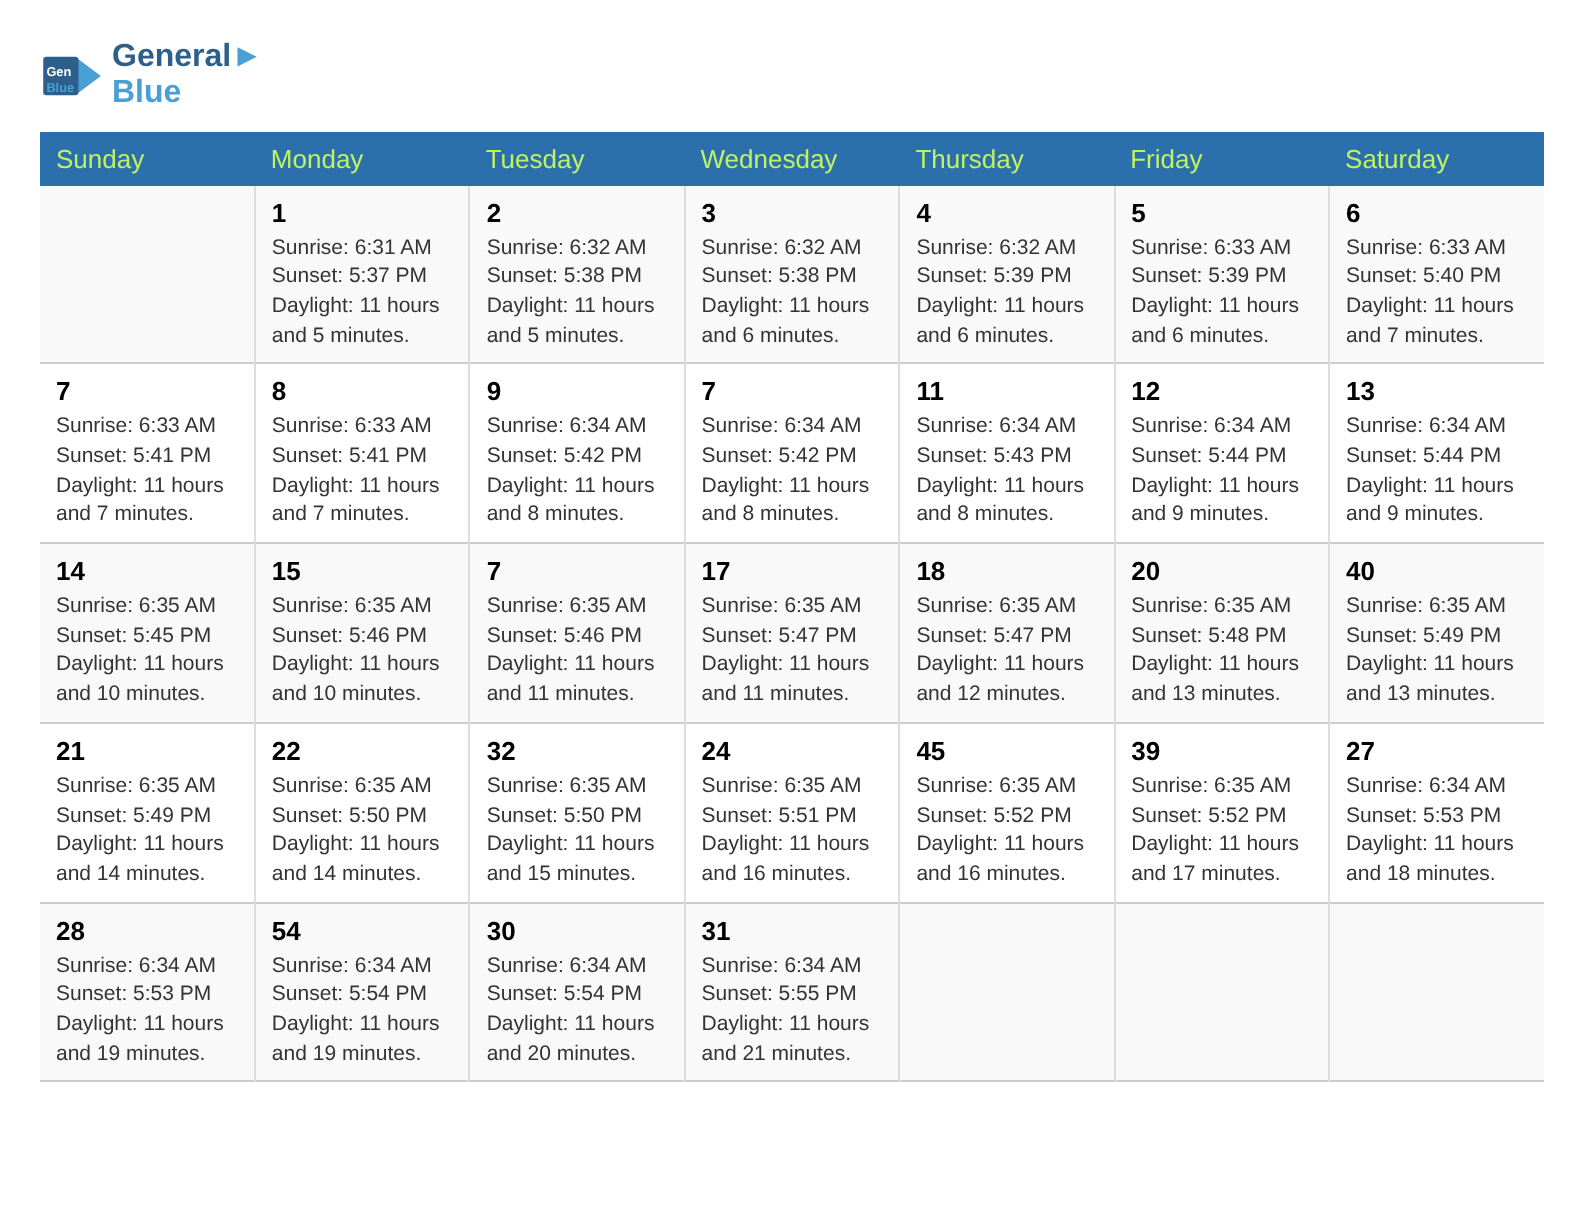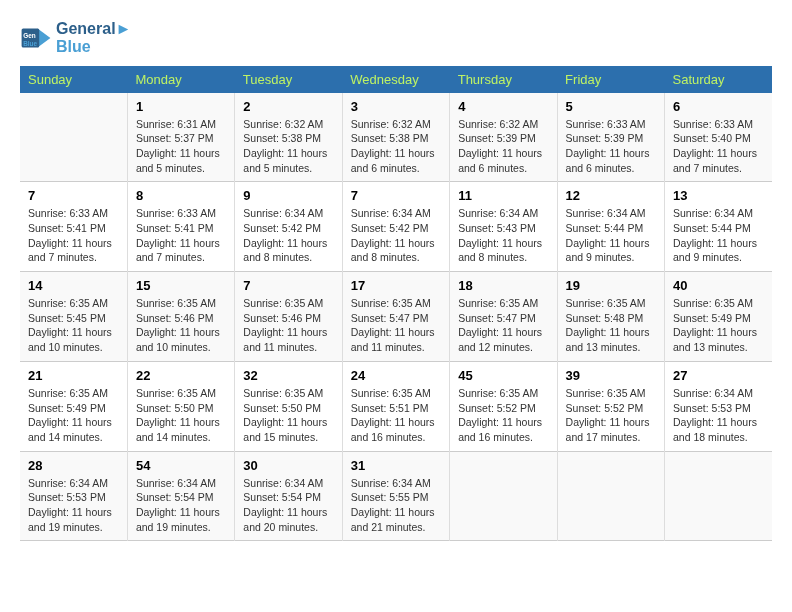--- a/index.html
+++ b/index.html
@@ -242,21 +242,21 @@
 and 11 minutes.</div>
         </td>
         <td>
           <div class="day-number">18</div>
           <div class="day-info" style="white-space: pre-line;">Sunrise: 6:35 AM
 Sunset: 5:47 PM
 Daylight: 11 hours
 and 12 minutes.</div>
         </td>
         <td>
-          <div class="day-number">19</div>
+          <div class="day-number">20</div>
           <div class="day-info" style="white-space: pre-line;">Sunrise: 6:35 AM
 Sunset: 5:48 PM
 Daylight: 11 hours
 and 13 minutes.</div>
         </td>
         <td>
           <div class="day-number">40</div>
           <div class="day-info" style="white-space: pre-line;">Sunrise: 6:35 AM
 Sunset: 5:49 PM
 Daylight: 11 hours

